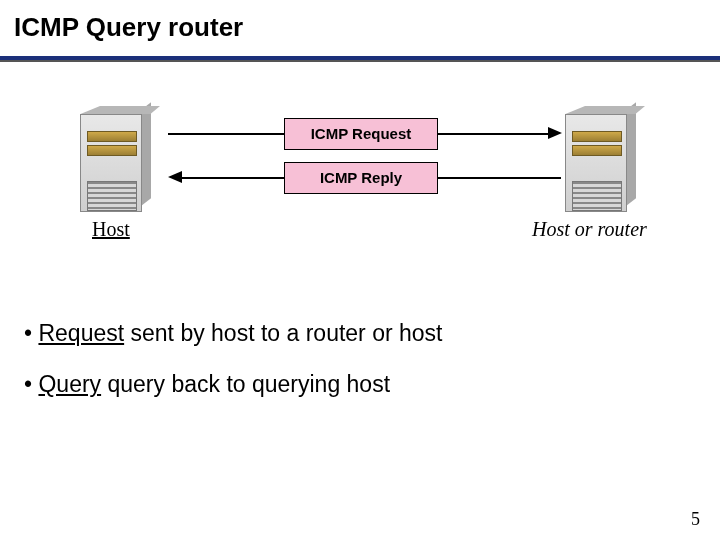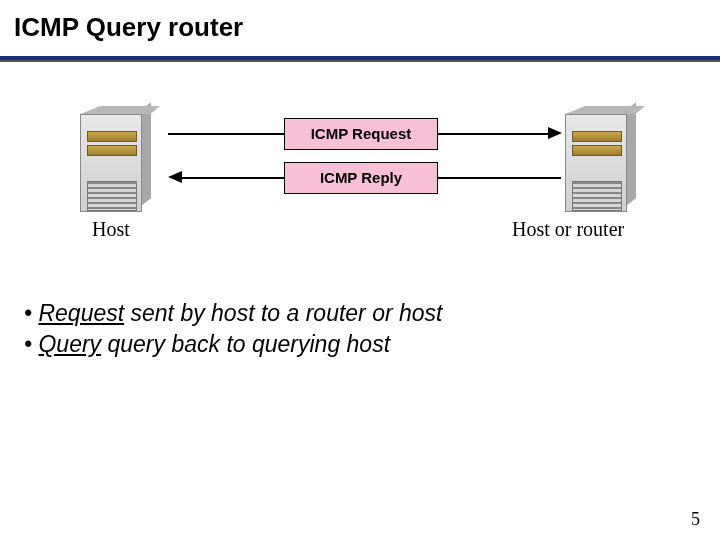--- a/index.html
+++ b/index.html
@@ -93,22 +93,22 @@
       to bottom, #888 0 2px, #d7d7d7 2px 5px);
     border: 1px solid #777;
   }
 
   .host-label {
     position: absolute;
     top: 112px;
     font-family: "Times New Roman", Times, serif;
     font-size: 20px;
   }
-  .host-label.left  { left: 52px; }
-  .host-label.right { left: 472px; }
+  .host-label.left  { left: 52px; text-decoration: underline; }
+  .host-label.right { left: 492px; font-style: italic; }
 
   .msg-box {
     position: absolute;
     width: 152px;
     height: 30px;
     line-height: 30px;
     text-align: center;
     font-weight: bold;
     font-size: 15px;
     background: #f7c0d6;
@@ -142,21 +142,21 @@
   .body-text {
     position: absolute;
     left: 24px;
     top: 298px;
     width: 660px;
     font-size: 23px;
     line-height: 1.35;
   }
   .body-head { font-weight: bold; }
   .u { text-decoration: underline; }
-  .bullet-row { margin-top: 0; font-style: italic; }
+  .bullet-row { margin-top: 20px; }
 
   .page-num {
     position: absolute;
     right: 20px;
     bottom: 10px;
     font-family: "Times New Roman", Times, serif;
     font-size: 18px;
   }
 </style>
 </head>

